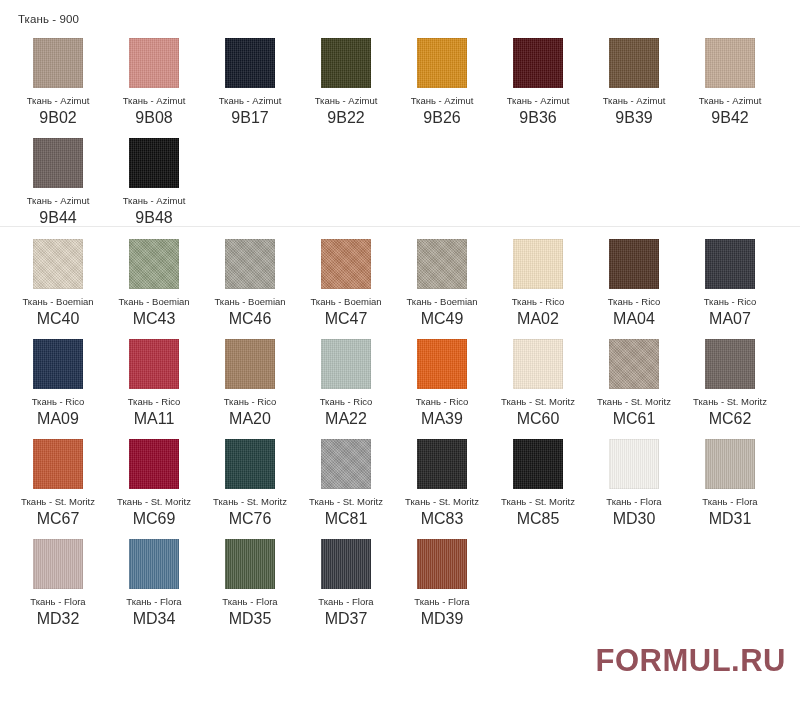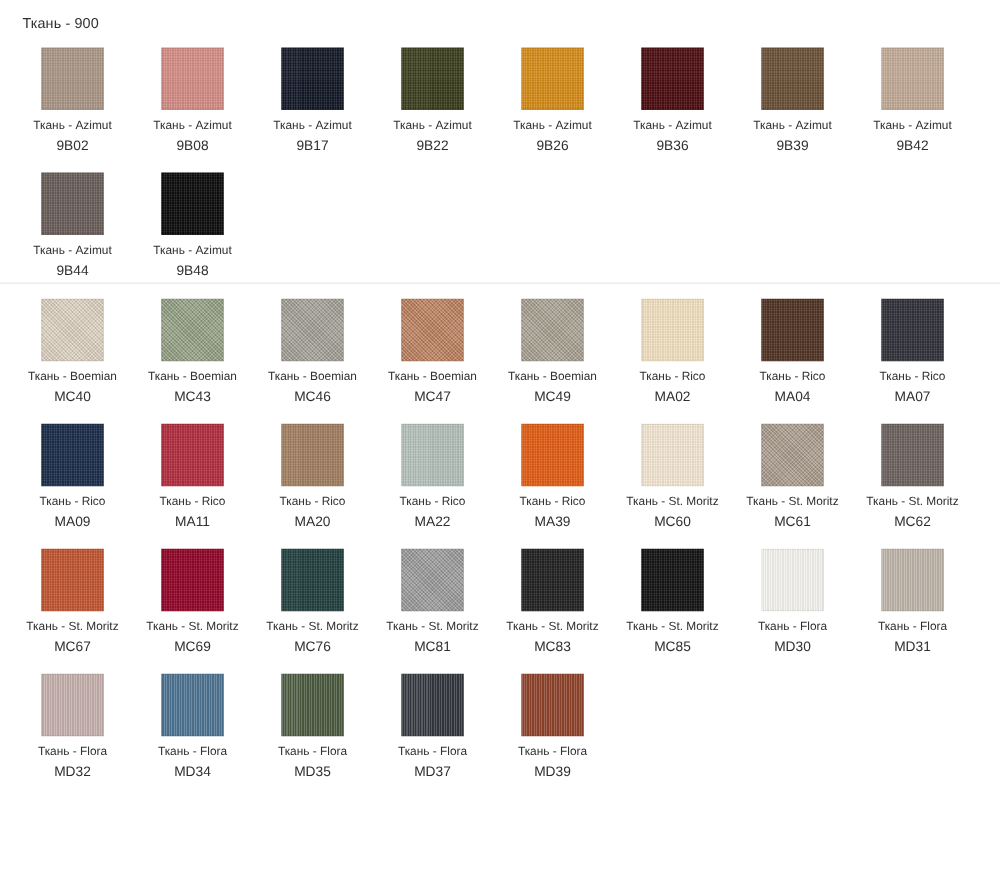--- a/index.html
+++ b/index.html
@@ -84,21 +84,21 @@
   }
 
   .cell-name {
     font-size: 9.5px;
     color: #2f2f2f;
     margin-top: 7px;
     line-height: 12px;
     white-space: nowrap;
   }
   .cell-code {
-    font-size: 11px;
+    font-size: 16px;
     color: #2f2f2f;
     margin-top: 4px;
     line-height: 13px;
     white-space: nowrap;
     text-align: center;
   }
 
   
   .watermark {
     position: absolute;
@@ -316,13 +316,14 @@
             <div class="cell-code">MD37</div>
           </div>
           <div class="cell">
             <div class="swatch tex-vert" style="background-color: rgb(142, 67, 44);"></div>
             <div class="cell-name">Ткань - Flora</div>
             <div class="cell-code">MD39</div>
           </div>
         </div>
       </div>
     </div>
+  <div class="watermark" style="color: rgb(147, 81, 90);">FORMUL.RU</div>
 </div>
 
 </body></html>

